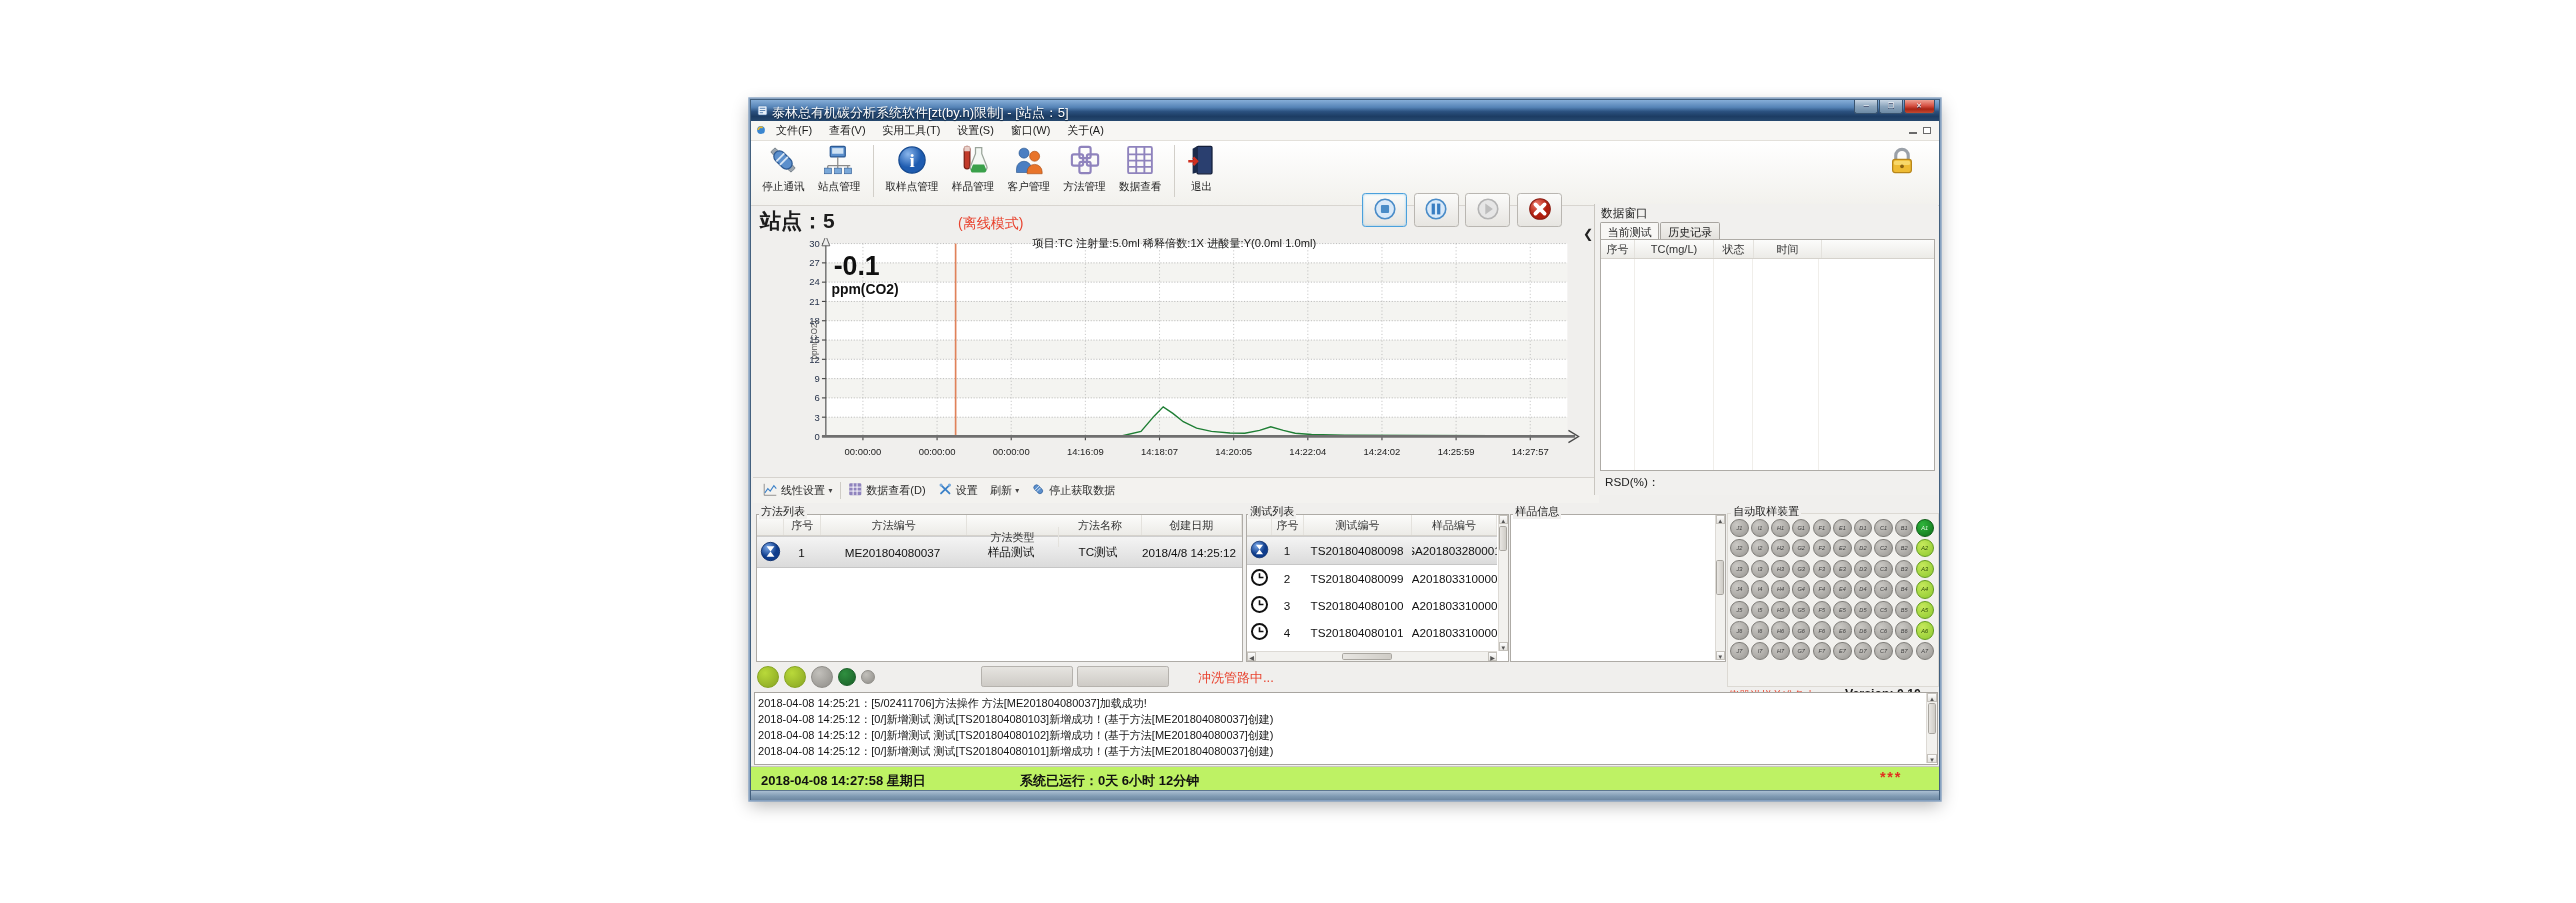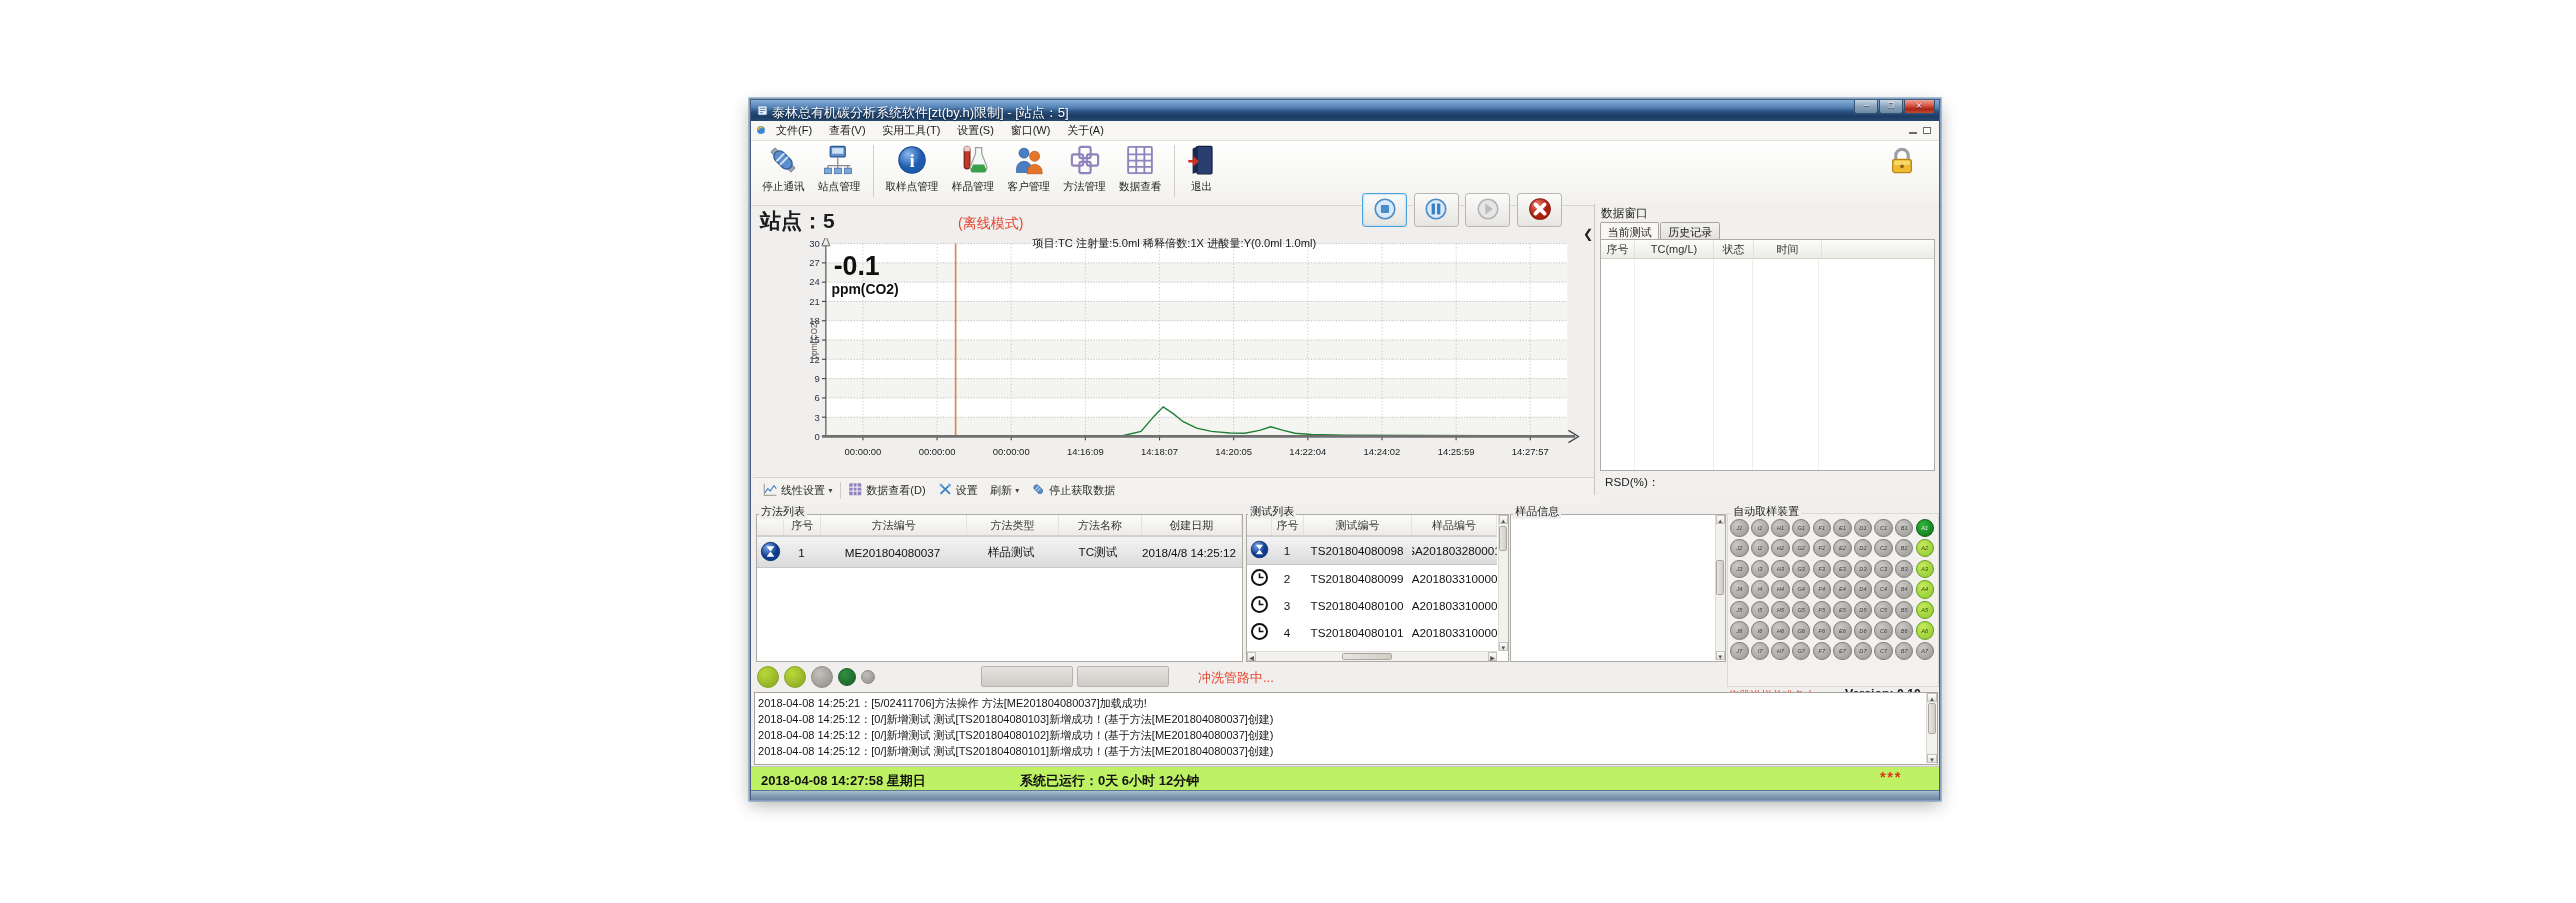--- a/index.html
+++ b/index.html
@@ -409,21 +409,21 @@
         </div>
       </div>
     <div class="abs" style="left:854px;top:375px;font-size:11.7px;color:#222;">RSD(%)：</div>
 
     <div class="abs grouplabel" style="left:7.8px;top:404px;">方法列表</div>
     <div class="abs gbox" id="method-box" style="left:4.5px;top:414px;width:485px;height:146px;">
         <div class="thead" style="height: 20px;">
           <div class="cell" style="width: 27px; height: 20px;"></div>
           <div class="cell" style="width: 36px; height: 20px;">序号</div>
           <div class="cell" style="width: 146px; height: 20px;">方法编号</div>
-          <div class="cell" style="width: 91px; height: 20px;">方法类型</div>
+          <div class="cell" style="width: 91px; height: 20px; margin-top: 12px;">方法类型</div>
           <div class="cell" style="width: 83px; height: 20px;">方法名称</div>
           <div class="cell" style="width: 99px; height: 20px;">创建日期</div>
         </div>
         <div class="trow sel" style="height: 30px;">
           <div class="cell" style="width: 27px; height: 30px;">
             <span><svg width="21" height="21" viewBox="0 0 48 48">
                 <defs>
                   <radialGradient id="gs" cx="35%" cy="28%">
                     <stop offset="0%" stop-color="#7aa8e8"></stop>
                     <stop offset="100%" stop-color="#0e3c8c"></stop>

